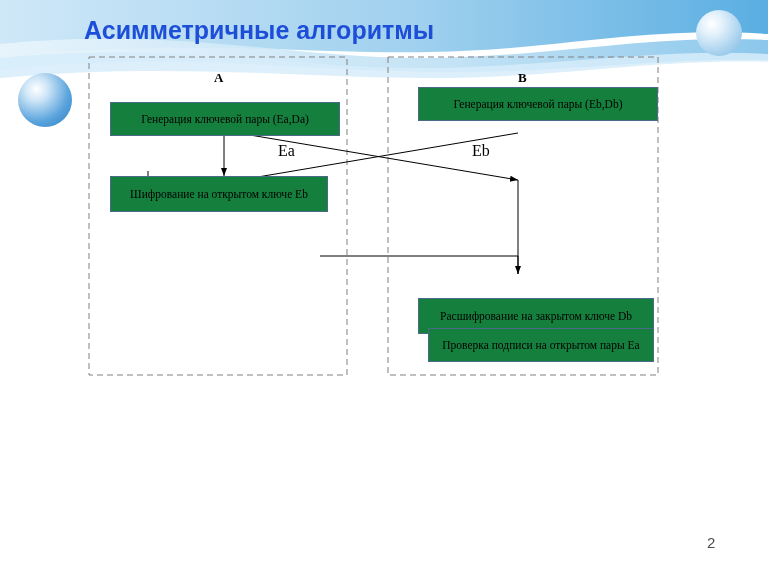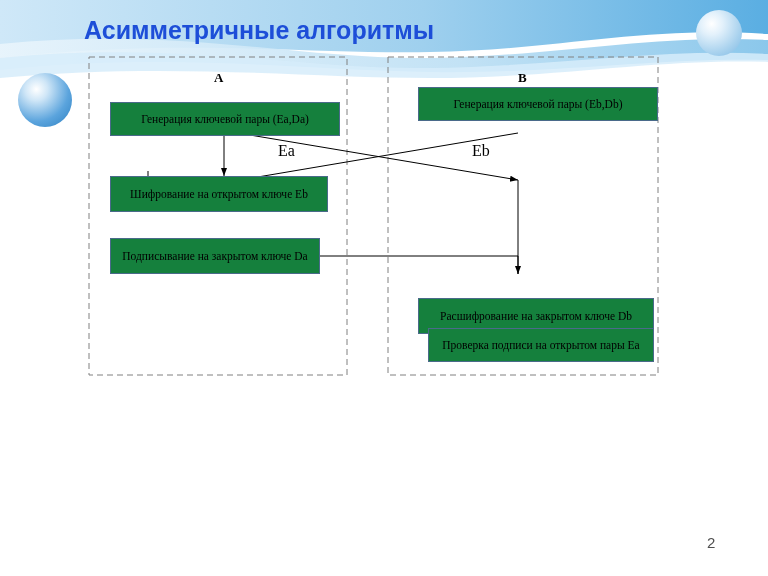--- a/index.html
+++ b/index.html
@@ -165,21 +165,20 @@
 
   <div class="group-label" style="left:126px; top:14px;">A</div>
   <div class="group-label" style="left:430px; top:14px;">B</div>
 
   <div class="node" style="left:22px; top:46px; width:230px; height:30px;">Генерация ключевой пары (Ea,Da)</div>
 
   <div class="node" style="left:330px; top:31px; width:240px; height:30px;">Генерация ключевой пары (Eb,Db)</div>
 
   <div class="node" style="left:22px; top:120px; width:218px; height:36px;">Шифрование на открытом ключе Eb</div>
 
-  <div class="node" style="left:22px; top:182px; width:210px; height:36px;">Подписывание на закрытом ключе Da</div>
 
   <div class="node" style="left:330px; top:218px; width:236px; height:36px;margin-top:24px;">Расшифрование на закрытом ключе Db</div>
 
   <div class="node" style="left:340px; top:272px; width:226px; height:34px;">Проверка подписи на открытом пары Ea</div>
 
   <div class="edge-label" style="left:190px; top:86px;">Ea</div>
   <div class="edge-label" style="left:384px; top:86px;">Eb</div>
 </div>
 
 <div class="page-number">2</div>

